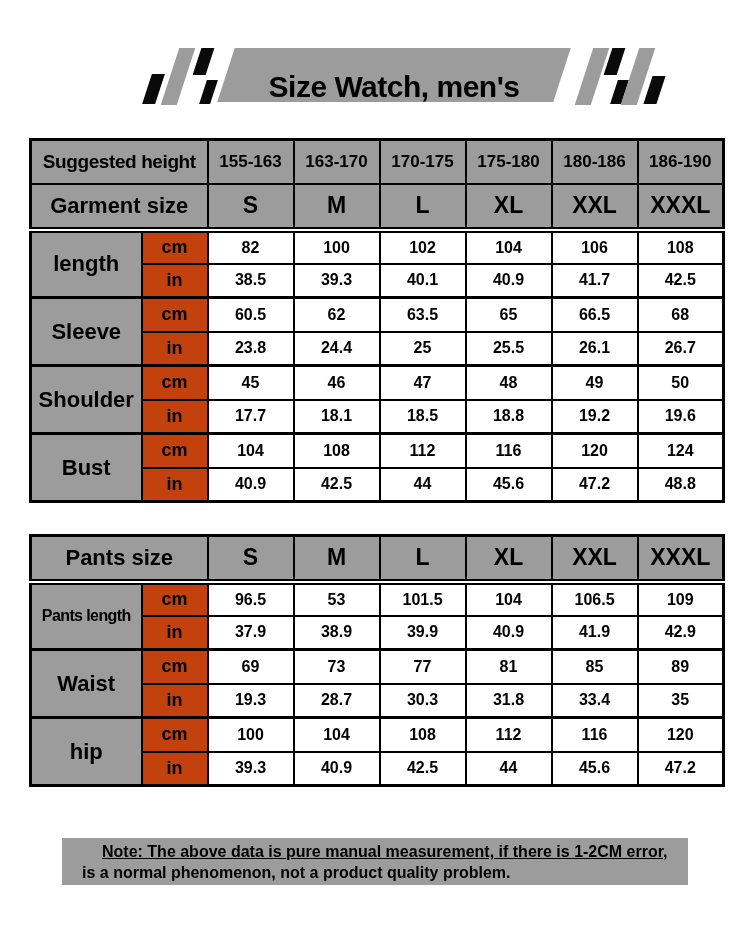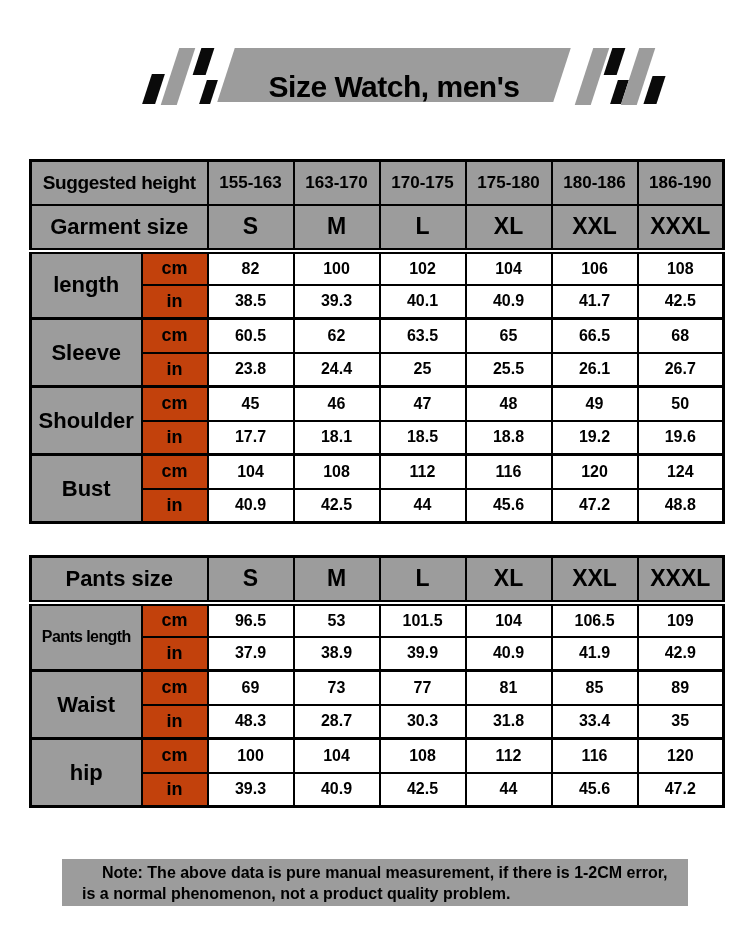--- a/index.html
+++ b/index.html
@@ -36,29 +36,29 @@
   tr.body-first td{border-top:6px double #000;}
   tr.grp td{border-top:3px solid #000;}
   .lbl-sugg{font-size:19px;letter-spacing:-0.4px;}
   .hval{font-size:17px;}
   .lbl-garment{font-size:22px;}
   .sz{font-size:23px;}
   .glabel{font-size:22px;}
   .glabel-small{font-size:16px;letter-spacing:-0.6px;}
   .unit{font-size:18px;background:#c2410c;}
   .val{font-size:16px;background:#fff;}
-  #table1{margin-top:41px;border-radius:13px;}
+  #table1{margin-top:20px;border-radius:13px;}
   #table2{margin-top:31px;}
   
   .note{
     margin-top:51px;margin-left:62px;width:626px;height:47px;
     background:#9c9c9c;font-size:16px;line-height:21px;
     padding-top:3px;box-sizing:border-box;
   }
-  .note .l1{padding-left:40px;}
+  .note .l1{padding-left:40px;text-decoration:underline;}
   .note .l2{padding-left:20px;}
 </style>
 </head>
 <body>
 
 <div class="hdr">
   <div class="sl black" style="left:147px;top:74px;width:13px;height:30px;"></div>
   <div class="sl gray" style="left:170px;top:48px;width:16px;height:57px;"></div>
   <div class="sl black" style="left:197px;top:48px;width:13px;height:27px;"></div>
   <div class="sl black" style="left:203px;top:80px;width:11px;height:24px;"></div>
@@ -231,21 +231,21 @@
     <td class="unit">cm</td>
     <td class="val">69</td>
     <td class="val">73</td>
     <td class="val">77</td>
     <td class="val">81</td>
     <td class="val">85</td>
     <td class="val">89</td>
   </tr>
   <tr class="drow">
     <td class="unit">in</td>
-    <td class="val">48.3</td>
+    <td class="val">19.3</td>
     <td class="val">28.7</td>
     <td class="val">30.3</td>
     <td class="val">31.8</td>
     <td class="val">33.4</td>
     <td class="val">35</td>
   </tr>
 
   <tr class="drow grp">
     <td rowspan="2" class="gray-cell glabel">hip</td>
     <td class="unit">cm</td>

